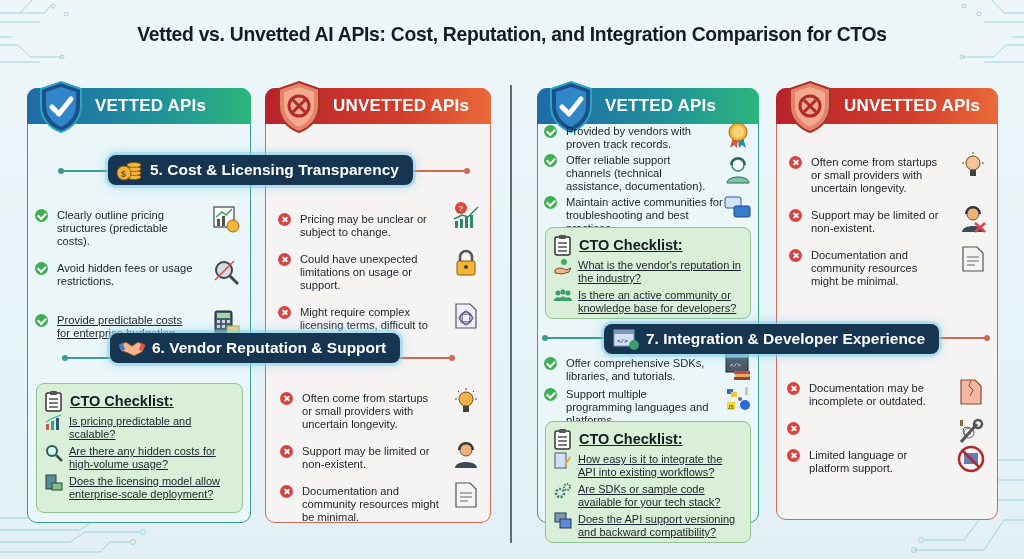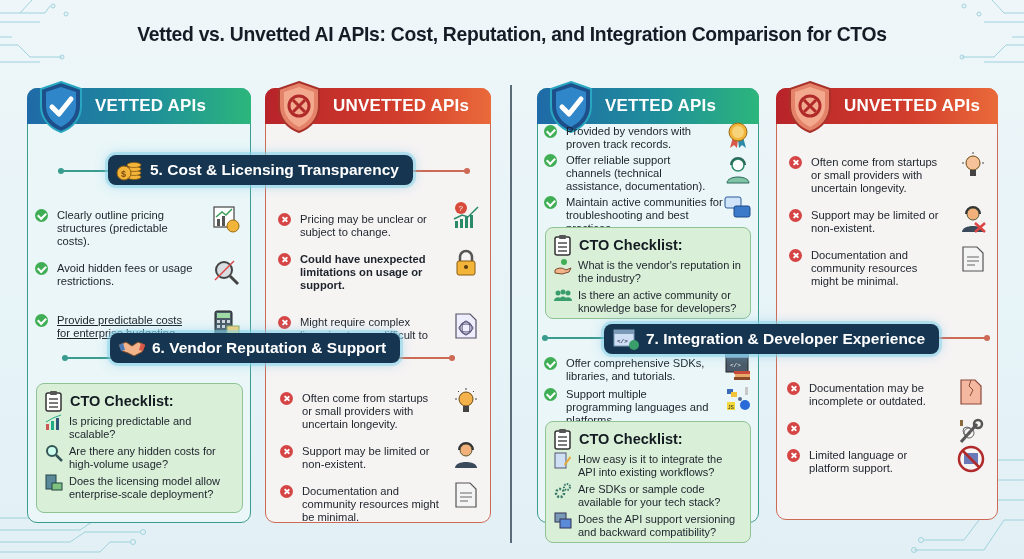--- a/index.html
+++ b/index.html
@@ -61,21 +61,21 @@
     background: #163550; color: #fff; font-weight: bold; font-size: 15.5px;
     display: flex; align-items: center; padding: 0 14px 0 8px;
     box-shadow: 0 0 0 3px rgba(130,210,235,0.45), 0 0 12px rgba(120,200,230,0.7);
     z-index: 5; white-space: nowrap;
   }
   .section-pill .pill-ico { width: 28px; height: 22px; margin-right: 6px; }
   .conn { position: absolute; height: 1.5px; z-index: 4; }
   .conn .dot { position: absolute; top: -2.5px; width: 6px; height: 6px; border-radius: 50%; }
   .checklist {
     position: absolute; background: #d9efd8; border: 1.3px solid #8fc393;
-    border-radius: 8px; padding: 6px 8px 6px 8px;
+    border-radius: 8px; padding: 6px 8px 6px 8px; text-decoration: underline;
   }
   .checklist .cl-head {
     display: flex; align-items: center; font-weight: bold; font-size: 14.5px;
     color: #141c22; margin-bottom: 3px;
   }
   .checklist .cl-head svg { margin-right: 8px; }
   .cl-item {
     display: flex; align-items: flex-start; font-size: 11px; line-height: 13px;
     color: #1c232b; margin-bottom: 4px;
   }
@@ -242,21 +242,21 @@
       <svg class="ico" viewBox="0 0 28 28" style="top:-12px">
         <circle cx="9" cy="7" r="6" fill="#d84a3a"></circle>
           <text x="6.5" y="10" font-size="8" fill="#fff" font-family="Liberation Sans, sans-serif">?</text>
         <rect x="3" y="20" width="3" height="7" fill="#2a8a6a"></rect>
           <rect x="8" y="18" width="3" height="9" fill="#2a8a6a"></rect>
           <rect x="13" y="16" width="3" height="11" fill="#2a8a6a"></rect>
           <rect x="18" y="14" width="3" height="13" fill="#2a8a6a"></rect>
         <path d="M2 18 L10 14 L16 16 L26 6" stroke="#2a8a6a" stroke-width="1.5" fill="none"></path>
       </svg>
     </div>
-    <div class="item" style="margin-bottom:24px;font-weight:bold;">
+    <div class="item" style="margin-bottom:14px;">
       <span class="mark cross"></span>
       <span class="txt" style="padding-right:40px;">Could have unexpected limitations on usage or support.</span>
       <svg class="ico" viewBox="0 0 28 28">
         <path d="M8 13 V8 A6 6 0 0 1 20 8 V13" stroke="#555" stroke-width="2.5" fill="none"></path>
         <rect x="5" y="12" width="18" height="14" rx="2" fill="#f2b53a" stroke="#8a5a10"></rect>
         <circle cx="14" cy="18" r="2" fill="#5a3a10"></circle>
       </svg>
     </div>
     <div class="item">
       <span class="mark cross"></span>

